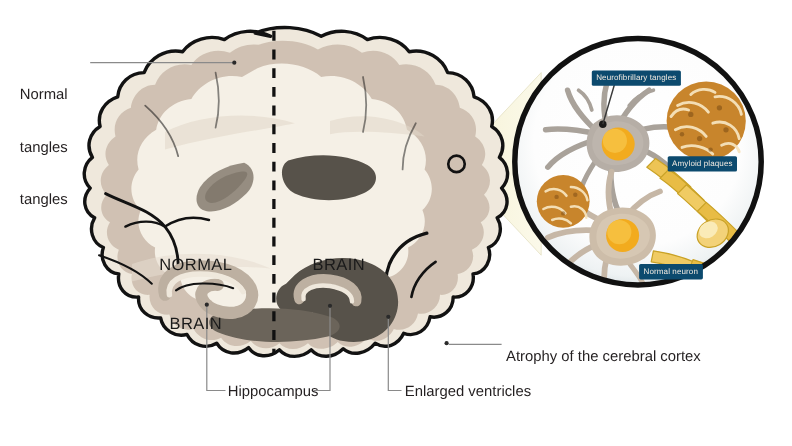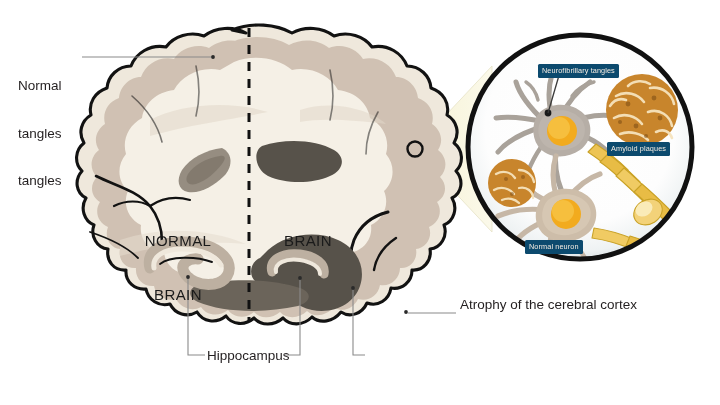--- a/index.html
+++ b/index.html
@@ -289,33 +289,34 @@
       <circle cx="580" cy="147" r="112" fill="none" stroke="#111111" stroke-width="5"></circle>
     </g>
   </svg>
 
   <div class="lbl lbl-left" style="left:18px;top:46px;">
     <div>Normal</div>
     <div>tangles</div>
     <div>tangles</div>
   </div>
 
-  <div class="lbl lbl-bottom" style="left:460px;top:297px;">Atrophy of the cerebral cortex</div>
+  <div class="lbl lbl-bottom" style="left:460px;top:316px;">Atrophy of the cerebral cortex</div>
 
   <div class="lbl lbl-bottom" style="left:207px;top:348px;text-align:right;">Hippocampus</div>
 
+  <div class="lbl lbl-bottom" style="left:368px;top:348px;">Enlarged ventricles</div>
 
   <div class="brainword" style="left:128px;top:196px;width:100px;">
     <div>NORMAL</div>
     <div>BRAIN</div>
   </div>
 
   <div class="brainword" style="left:256px;top:196px;width:104px;">
     <div>BRAIN</div>
   </div>
 
   <div class="plate" style="left:538px;top:64px;">Neurofibrillary tangles</div>
 
   <div class="plate" style="left:607px;top:130px;margin-top:12px;">Amyloid plaques</div>
 
-  <div class="plate" style="left:525px;top:240px;">Normal neuron</div>
+  <div class="plate" style="left:581px;top:240px;">Normal neuron</div>
 
 </div>
 
 </body></html>

